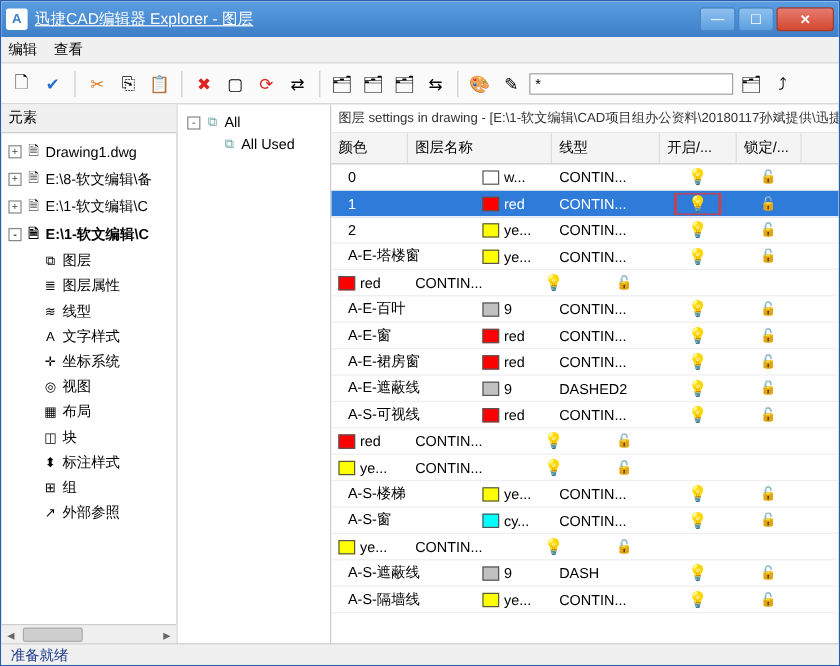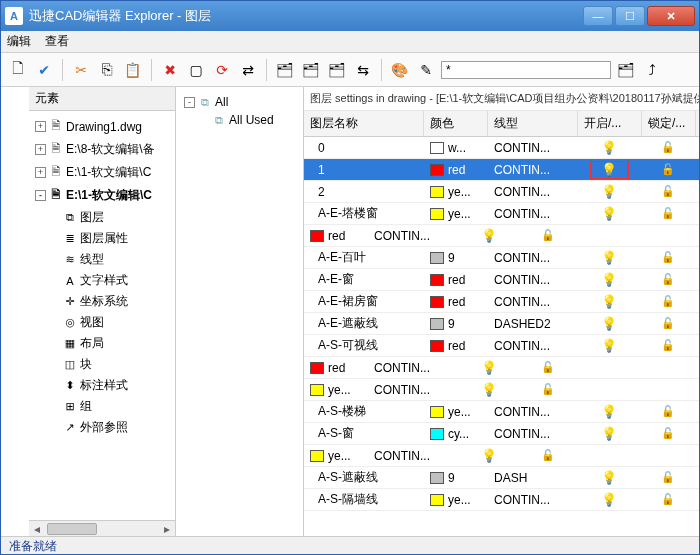--- a/index.html
+++ b/index.html
@@ -1,30 +1,30 @@
 <!DOCTYPE html>
 <html><head>
 <meta charset="utf-8">
 <style>
   * { margin: 0; padding: 0; box-sizing: border-box; font-family: "Microsoft YaHei", "SimSun", sans-serif; font-size: 12px; }
   body { width: 700px; height: 555px; background: #fff; overflow: hidden; border: 1px solid #2a5fb0; }
   .titlebar { height: 30px; background: linear-gradient(#5a9de0, #3d7fc8); display: flex; align-items: center; padding: 0 4px; color: #fff; }
   .titlebar .app-icon { width: 18px; height: 18px; background: #fff; border-radius: 2px; margin-right: 6px; display: flex; align-items: center; justify-content: center; color: #3d7fc8; font-weight: bold; font-size: 11px; }
-  .titlebar .title { flex: 1; font-size: 13px; }
+  .titlebar .title { flex: 1; font-size: 13px; text-decoration: underline; }
   .winbtns { display: flex; gap: 2px; }
   .winbtn { width: 30px; height: 20px; background: linear-gradient(#8fc1ef,#5da0e0); border: 1px solid #4a85c5; border-radius: 3px; display: flex; align-items: center; justify-content: center; color: #fff; font-size: 11px; cursor: pointer; }
   .winbtn.close { width: 48px; background: linear-gradient(#e87b6f,#d2472f); border-color: #a53a27; font-weight: bold; }
   .menubar { height: 22px; background: #f0f0f0; border-bottom: 1px solid #d0d0d0; display: flex; align-items: center; padding: 0 6px; gap: 14px; }
   .menubar span { cursor: pointer; }
   .toolbar { height: 34px; background: #fafafa; border-bottom: 1px solid #d0d0d0; display: flex; align-items: center; padding: 0 6px; gap: 4px; }
   .tbtn { width: 22px; height: 22px; display: flex; align-items: center; justify-content: center; cursor: pointer; font-size: 14px; }
   .tsep { width: 1px; height: 22px; background: #ccc; margin: 0 3px; }
   .tinput { flex: 0 0 170px; height: 18px; border: 1px solid #a0a0a0; padding: 0 4px; }
   .workarea { display: flex; height: calc(555px - 30px - 22px - 34px - 20px); }
-  .leftpanel { width: 147px; border-right: 1px solid #ccc; display: flex; flex-direction: column; margin-left: 28px; }
+  .leftpanel { width: 147px; border-right: 1px solid #ccc; display: flex; flex-direction: column; }
   .panelhead { background: #f0f0f0; border-bottom: 1px solid #ccc; padding: 3px 6px; }
   .tree { flex: 1; overflow: hidden; padding: 4px 2px; }
   .tree-item { display: flex; align-items: center; gap: 3px; padding: 2px 0 2px 4px; white-space: nowrap; cursor: pointer; }
   .tree-item .exp { width: 11px; height: 11px; border: 1px solid #888; display: flex; align-items: center; justify-content: center; font-size: 9px; line-height: 1; background: #fff; color: #444; }
   .tree-item .noexp { width: 11px; }
   .tree-item .ico { width: 14px; text-align: center; font-size: 11px; }
   .tree-child { padding-left: 18px; }
   .tree-item.bold { font-weight: bold; }
   .scroll-h { height: 16px; background: #efefef; border-top: 1px solid #ccc; display: flex; align-items: center; }
   .scroll-h .track { flex: 1; height: 14px; position: relative; }
@@ -197,22 +197,22 @@
           <span class="noexp"></span>
           <span class="ico">⧉</span>
           <span>All Used</span>
         </div>
       </div>
   </div>
 
   <div class="rightpanel">
     <div class="midinfo" style="border-bottom:1px solid #e5e5e5">图层 settings in drawing - [E:\1-软文编辑\CAD项目组办公资料\20180117孙斌提供\迅捷CAD图库待</div>
     <div class="gridhead">
+      <div class="col c-color">颜色</div>
       <div class="col c-name">图层名称</div>
-      <div class="col c-color">颜色</div>
       <div class="col c-ltype">线型</div>
       <div class="col c-on">开启/...</div>
       <div class="col c-lock">锁定/...</div>
     </div>
     <div class="gridbody" id="gridbody">
         <div class="row">
           <div class="cell c-name">0</div>
           <div class="cell c-color">
             <span class="swatch" style="background:#ffffff"></span>
             <span>w...</span>

